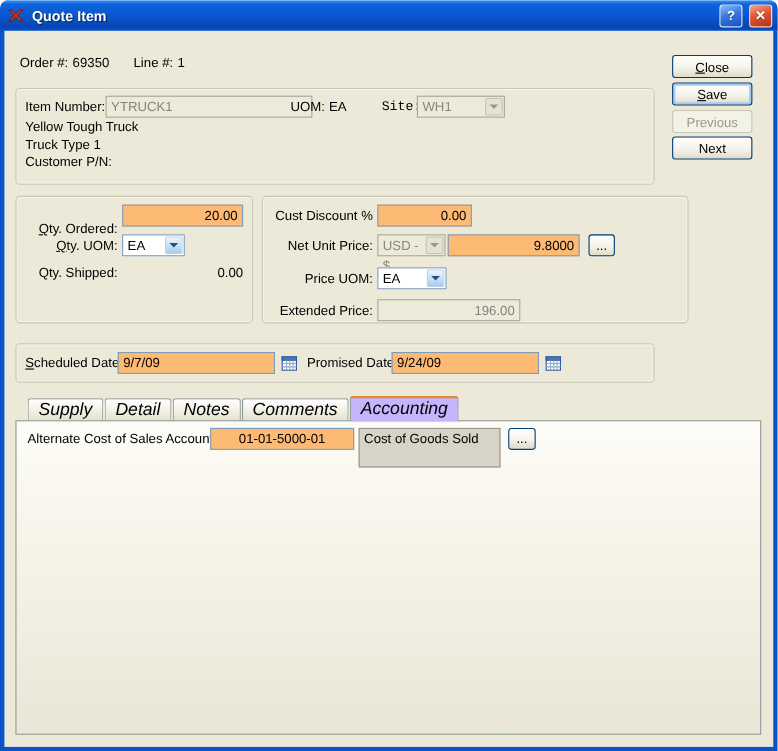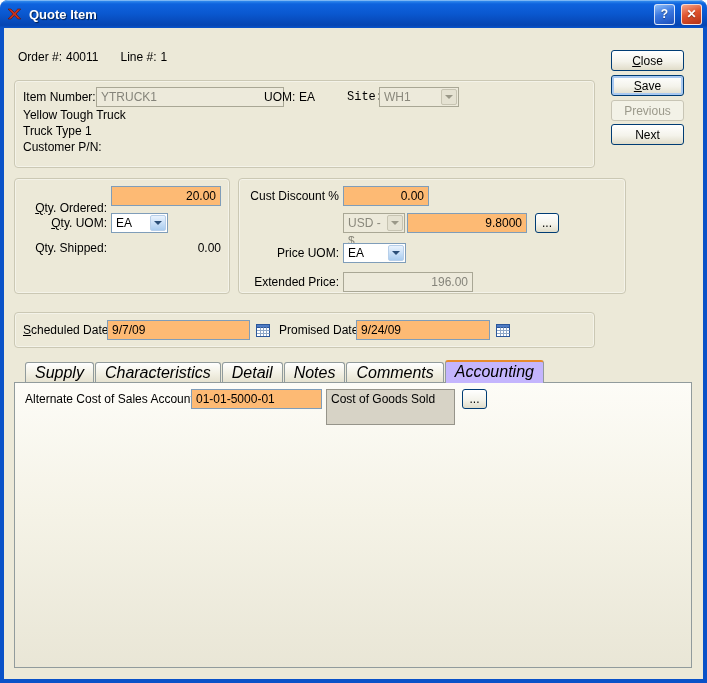--- a/index.html
+++ b/index.html
@@ -56,21 +56,21 @@
   #grp-dates { left:10px;  top:284px; width:581px; height:36px; }
 
   .lbl { height:20px; line-height:20px; white-space:nowrap; font-size:12px; color:#000; }
   .lbl.r { text-align:right; }
 
   
   .field { height:20px; border:1px solid #7F9DB9; background:#fdba74; padding:0 4px;
     font:12px "Liberation Sans",sans-serif; color:#000; }
   input.field { outline:none; }
   .field.num { text-align:right; }
-  .field.center { }
+  .field.center { text-align:center; }
   .field.dis { background:#EDEADB; border-color:#A9A795; color:#85847A; }
   .field.gray { background:#D7D3C6; border:1px solid #96948A; color:#000;
     line-height:18px; overflow:hidden; white-space:nowrap; }
 
   
   .combo { height:20px; border:1px solid #7F9DB9; background:#fff; padding:0 20px 0 4px;
     line-height:18px; font-size:12px; cursor:default; }
   .combo .combo-arrow { position:absolute; top:1px; right:1px; bottom:1px; width:16px;
     background:linear-gradient(to bottom,#EAF3FD 0%,#CDE2F8 45%,#A9CCEF 100%);
     border:1px solid #B7CFEA; border-radius:2px; display:flex; align-items:center; justify-content:center; }
@@ -155,21 +155,21 @@
       </svg>
     </span>
     <span class="title-text">Quote Item</span>
     <button class="tb-btn tb-help">?</button>
     <button class="tb-btn tb-close">✕</button>
   </div>
 
   <div class="bodyarea">
 
     <div id="header-line">
-      <span>Order #:</span><span>40011</span><span class="gap">Line #:</span><span>1</span>
+      <span>Order #:</span><span>69350</span><span class="gap">Line #:</span><span>1</span>
     </div>
 
     <button class="btn" id="btn-close">
       <span><u>C</u>lose</span>
     </button>
     <button class="btn default" id="btn-save">
       <span><u>S</u>ave</span>
     </button>
     <button class="btn" id="btn-previous" disabled="">
       <span>Previous</span>
@@ -201,20 +201,21 @@
         <span>EA</span>
         <span class="combo-arrow"></span>
       </div>
       <span class="lbl r" id="qty-shipped-label">Qty. Shipped:</span>
       <span class="lbl" id="qty-shipped-value">0.00</span>
     </div>
 
     <div class="group" id="grp-price">
       <span class="lbl r" id="cust-discount-label">Cust Discount %</span>
       <input class="field num" id="cust-discount-input" value="0.00" style="">
+      <span class="lbl r" id="net-unit-price-label">Net Unit Price:</span>
       <div class="combo disabled" id="currency-combo">
         <span>USD - $</span>
         <span class="combo-arrow"></span>
       </div>
       <input class="field num" id="net-unit-price-input" value="9.8000" style="">
       <button class="btn small" id="price-list-button">...</button>
       <span class="lbl r" id="price-uom-label">Price UOM:</span>
       <div class="combo" id="price-uom-combo">
         <span>EA</span>
         <span class="combo-arrow"></span>
@@ -239,21 +240,20 @@
         <svg viewBox="0 0 16 16" width="16" height="16">
           <rect x="1.5" y="2.5" width="13" height="12" fill="#FFFFFF" stroke="#2B579A"></rect>
           <rect x="1.5" y="2.5" width="13" height="3" fill="#4E7BC4" stroke="#2B579A"></rect>
           <path d="M2 8.5 H14.5 M2 11.5 H14.5 M5.5 5.5 V14 M8.5 5.5 V14 M11.5 5.5 V14" stroke="#8FA8C8" stroke-width="1" fill="none"></path>
         </svg>
       </button>
     </div>
 
     <div class="tabs">
       <div class="tab">Supply</div>
-      <div class="tab">Characteristics</div>
       <div class="tab">Detail</div>
       <div class="tab">Notes</div>
       <div class="tab">Comments</div>
       <div class="tab active">Accounting</div>
     </div>
 
     <div class="panel">
       <span class="lbl" id="alt-cos-label">Alternate Cost of Sales Account</span>
       <input class="field center" id="account-input" value="01-01-5000-01" style="">
       <div class="field gray" id="account-desc">

